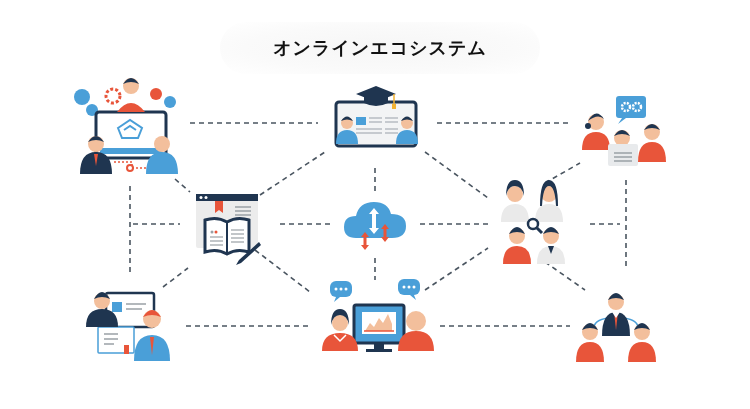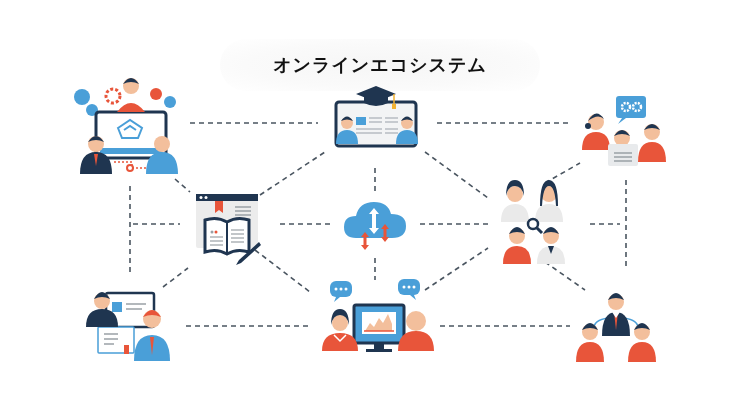--- a/index.html
+++ b/index.html
@@ -1,17 +1,17 @@
 <!DOCTYPE html>
 <html><head>
 <meta charset="utf-8">
 <style>
   html, body { margin:0; padding:0; background:#ffffff; }
   body { width:750px; height:409px; position:relative; overflow:hidden; font-family:"DejaVu Sans", sans-serif; }
-  .title-wrap { position:absolute; left:220px; top:39px; width:320px; height:52px; border-radius:40px;
+  .title-wrap { position:absolute; left:220px; top:22px; width:320px; height:52px; border-radius:40px;
     background: radial-gradient(ellipse at center, #f6f6f6 0%, #fafafa 60%, #ffffff 100%); display:flex; align-items:center; justify-content:center; }
   .title { font-size:18px; font-weight:bold; color:#111; letter-spacing:1px; }
   svg.canvas { position:absolute; left:0; top:0; }
   .node { position:absolute; }
 </style>
 </head>
 <body>
 
 <div class="title-wrap">
   <span class="title">オンラインエコシステム</span>

